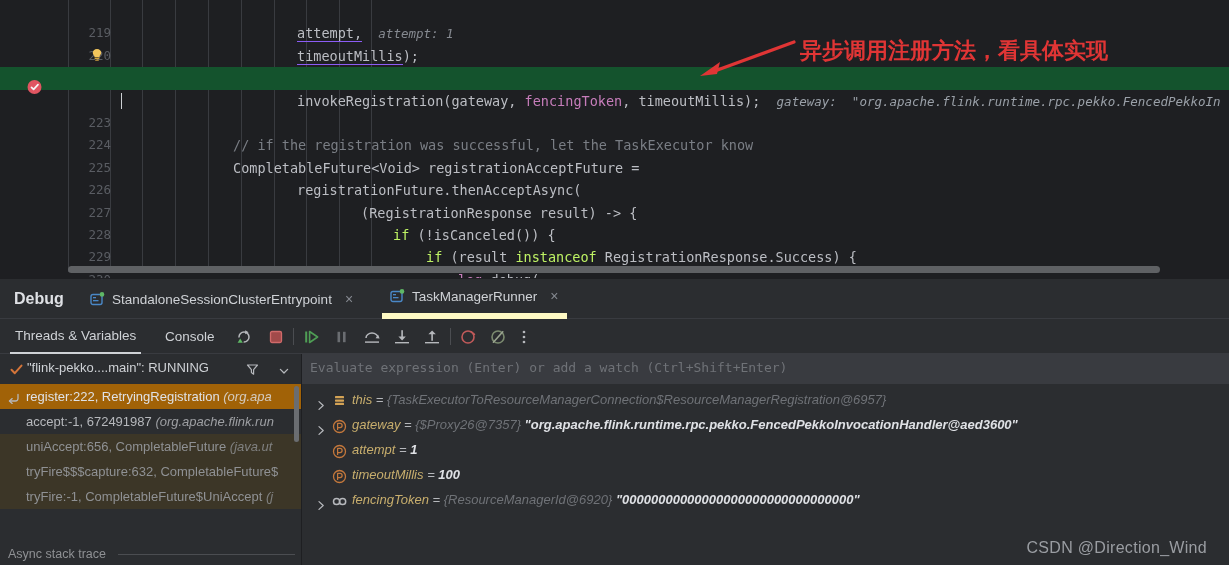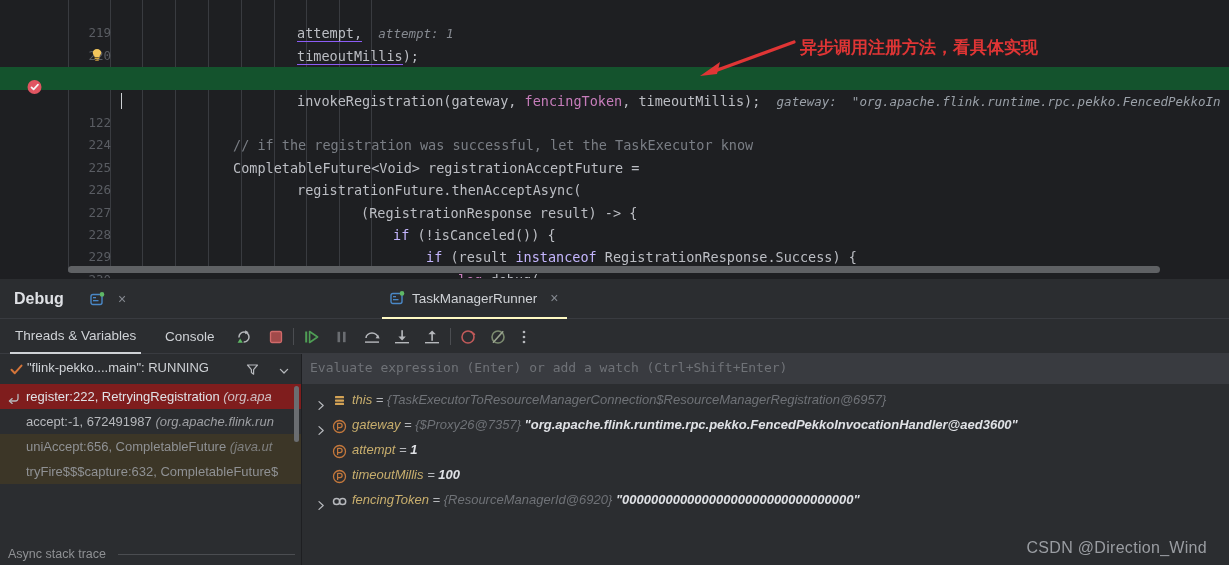--- a/index.html
+++ b/index.html
@@ -27,21 +27,21 @@
     color: #bcbec4;
   }
   .line.hl { background: #14532d; }
   .line.hl .ln { background: #1e1f22; }
   .ln {
     display: inline-block; width: 56px; padding-right: 10px;
     text-align: right; color: #5a5d63; font-size: 12.5px;
     vertical-align: top;
   }
   .code { display: inline-block; vertical-align: top; }
-  .kw { color: #c4b5fd; }
+  .kw { color: #bef264; }
   .cmt { color: #7a7e85; }
   .fld { color: #c77dbb; }
   .inline-hint { color: #868a91; font-style: italic; font-size: 12.5px; }
   .inline-hint-b { color: #9aa0a8; font-style: italic; font-size: 12.5px; }
   .underline-blue { border-bottom: 1px solid #8b5cf6; color: #bcbec4; }
   .caret {
     display: inline-block; width: 1px; height: 16px; background: #cdd0d4;
     vertical-align: -3px; margin-right: 0px;
   }
   .indent-guides { position: absolute; left: 0; top: 0; width: 1229px; height: 272px; pointer-events: none; }
@@ -54,21 +54,21 @@
   }
   .hscroll {
     position: absolute; left: 68px; bottom: 5px; width: 1092px; height: 7px;
     background: #5f6164; border-radius: 4px;
   }
   .editor-vline { position: absolute; top: 0; width: 1px; height: 272px; background: #393b40; }
 
   
   .annot-text {
     position: absolute; left: 800px; top: 36px;
-    color: #e03535; font-size: 17px; font-weight: 600;
+    color: #e03535; font-size: 22px; font-weight: 600;
     font-family: Liberation Mono, monospace; white-space: nowrap;
   }
   .annot-arrow { position: absolute; left: 690px; top: 38px; width: 110px; height: 42px; }
 
   
   .debug-panel {
     position: absolute; left: 0; top: 278px; width: 1229px; height: 287px;
     background: #2b2d30;
   }
   .panel-sep { position: absolute; left: 0; top: 0; width: 1229px; height: 1px; background: #1e1f22; }
@@ -79,21 +79,21 @@
   }
   .panel-title {
     position: absolute; left: 14px; top: 11px;
     color: #dfe1e5; font-size: 16px; font-weight: bold;
   }
   .rtab {
     position: absolute; top: 0; height: 40px; display: flex; align-items: center;
     gap: 7px; padding: 0 8px; cursor: default;
   }
   .rtab .lbl { color: #cfd2d6; font-size: 13.5px; }
-  .rtab.active { border-bottom: 2px solid #fef9c3; }
+  .rtab.active { border-bottom: 6px solid #fef9c3; }
   .rtab .close { color: #868a91; font-size: 14px; margin-left: 6px; }
   .runicon { position: relative; width: 15px; height: 14px; }
 
   .toolbar {
     position: absolute; left: 0; top: 41px; width: 1229px; height: 35px;
     border-bottom: 1px solid #393b40;
   }
   .ttab {
     position: absolute; top: 0; height: 35px; display: flex; align-items: center;
     padding: 0 5px; color: #cfd2d6; font-size: 13.5px;
@@ -125,21 +125,21 @@
   }
 
   .frames {
     position: absolute; left: 0; top: 106px; width: 301px; height: 181px;
     background: #2b2d30; overflow: hidden;
   }
   .frame-row {
     position: relative; height: 25px; line-height: 25px; white-space: nowrap;
     font-size: 13px; padding-left: 26px; color: #b6b8bc; overflow: hidden;
   }
-  .frame-row.selected { background: #7f1d1d; }
+  .frame-row.selected { background: #a16207; }
   .frame-row.lib { background: #3c3627; color: #8f9194; }
   .frame-row .pkg { color: inherit; font-style: italic; opacity: .82; }
   .frame-row.top { color: #dfe1e5; }
   .frame-row.sub { color: #dfe1e5; }
   .ret-icon { position: absolute; left: 7px; top: 4px; width: 14px; height: 14px; }
   .async-row {
     position: absolute; left: 0; bottom: 0; width: 301px; height: 22px;
     display: flex; align-items: center; gap: 12px; padding-left: 8px;
     background: #2b2d30;
   }
@@ -203,21 +203,21 @@
 
       <div class="line">
         <span class="ln">221</span><span class="code"><span style="display:inline-block;width:112px"></span><span>CompletableFuture&lt;RegistrationResponse&gt; registrationFuture =</span></span>
       </div>
 
       <div class="line hl">
         <span class="ln"></span><span class="code"><span class="caret"></span><span style="display:inline-block;width:175px"></span><span>invokeRegistration(gateway, </span><span class="fld">fencingToken</span><span>, timeoutMillis);</span><span>  </span><span class="inline-hint-b">gateway:  "org.apache.flink.runtime.rpc.pekko.FencedPekkoIn</span></span>
       </div>
 
       <div class="line">
-        <span class="ln">122</span>
+        <span class="ln">223</span>
       </div>
 
       <div class="line">
         <span class="ln">224</span><span class="code"><span style="display:inline-block;width:112px"></span><span class="cmt">// if the registration was successful, let the TaskExecutor know</span></span>
       </div>
 
       <div class="line">
         <span class="ln">225</span><span class="code"><span style="display:inline-block;width:112px"></span><span>CompletableFuture&lt;Void&gt; registrationAcceptFuture =</span></span>
       </div>
 
@@ -276,20 +276,21 @@
 
       <div class="rtab" style="left:82px">
         <span class="runicon">
           <svg viewBox="0 0 15 14" width="15" height="14">
             <rect x="1" y="2.5" width="11" height="10" rx="2" fill="none" stroke="#4a88c7" stroke-width="1.4"></rect>
             <rect x="3" y="5" width="3" height="1.3" fill="#4a88c7"></rect>
             <rect x="3" y="8" width="5.5" height="1.3" fill="#4a88c7"></rect>
             <circle cx="12" cy="2.4" r="2.3" fill="#5fb865"></circle>
           </svg>
         </span>
+        <span class="lbl">StandaloneSessionClusterEntrypoint</span>
         <span class="close">×</span>
       </div>
 
       <div class="rtab active" style="left:382px">
         <span class="runicon">
           <svg viewBox="0 0 15 14" width="15" height="14">
             <rect x="1" y="2.5" width="11" height="10" rx="2" fill="none" stroke="#4a88c7" stroke-width="1.4"></rect>
             <rect x="3" y="5" width="3" height="1.3" fill="#4a88c7"></rect>
             <rect x="3" y="8" width="5.5" height="1.3" fill="#4a88c7"></rect>
             <circle cx="12" cy="2.4" r="2.3" fill="#5fb865"></circle>
@@ -423,20 +424,23 @@
       </div>
       <div class="frame-row">
         <span>accept:-1, 672491987 </span><span class="pkg">(org.apache.flink.run</span>
       </div>
       <div class="frame-row lib">
         <span>uniAccept:656, CompletableFuture </span><span class="pkg">(java.ut</span>
       </div>
       <div class="frame-row lib">
         <span>tryFire$$$capture:632, CompletableFuture$</span><span class="pkg"></span>
       </div>
+      <div class="frame-row lib">
+        <span>tryFire:-1, CompletableFuture$UniAccept </span><span class="pkg">(j</span>
+      </div>
       <div class="frames-scroll"></div>
       <div class="async-row">
         <span class="t">Async stack trace</span>
         <span class="rule"></span>
       </div>
     </div>
 
     <div class="vars">
 
       <div class="var-row">

